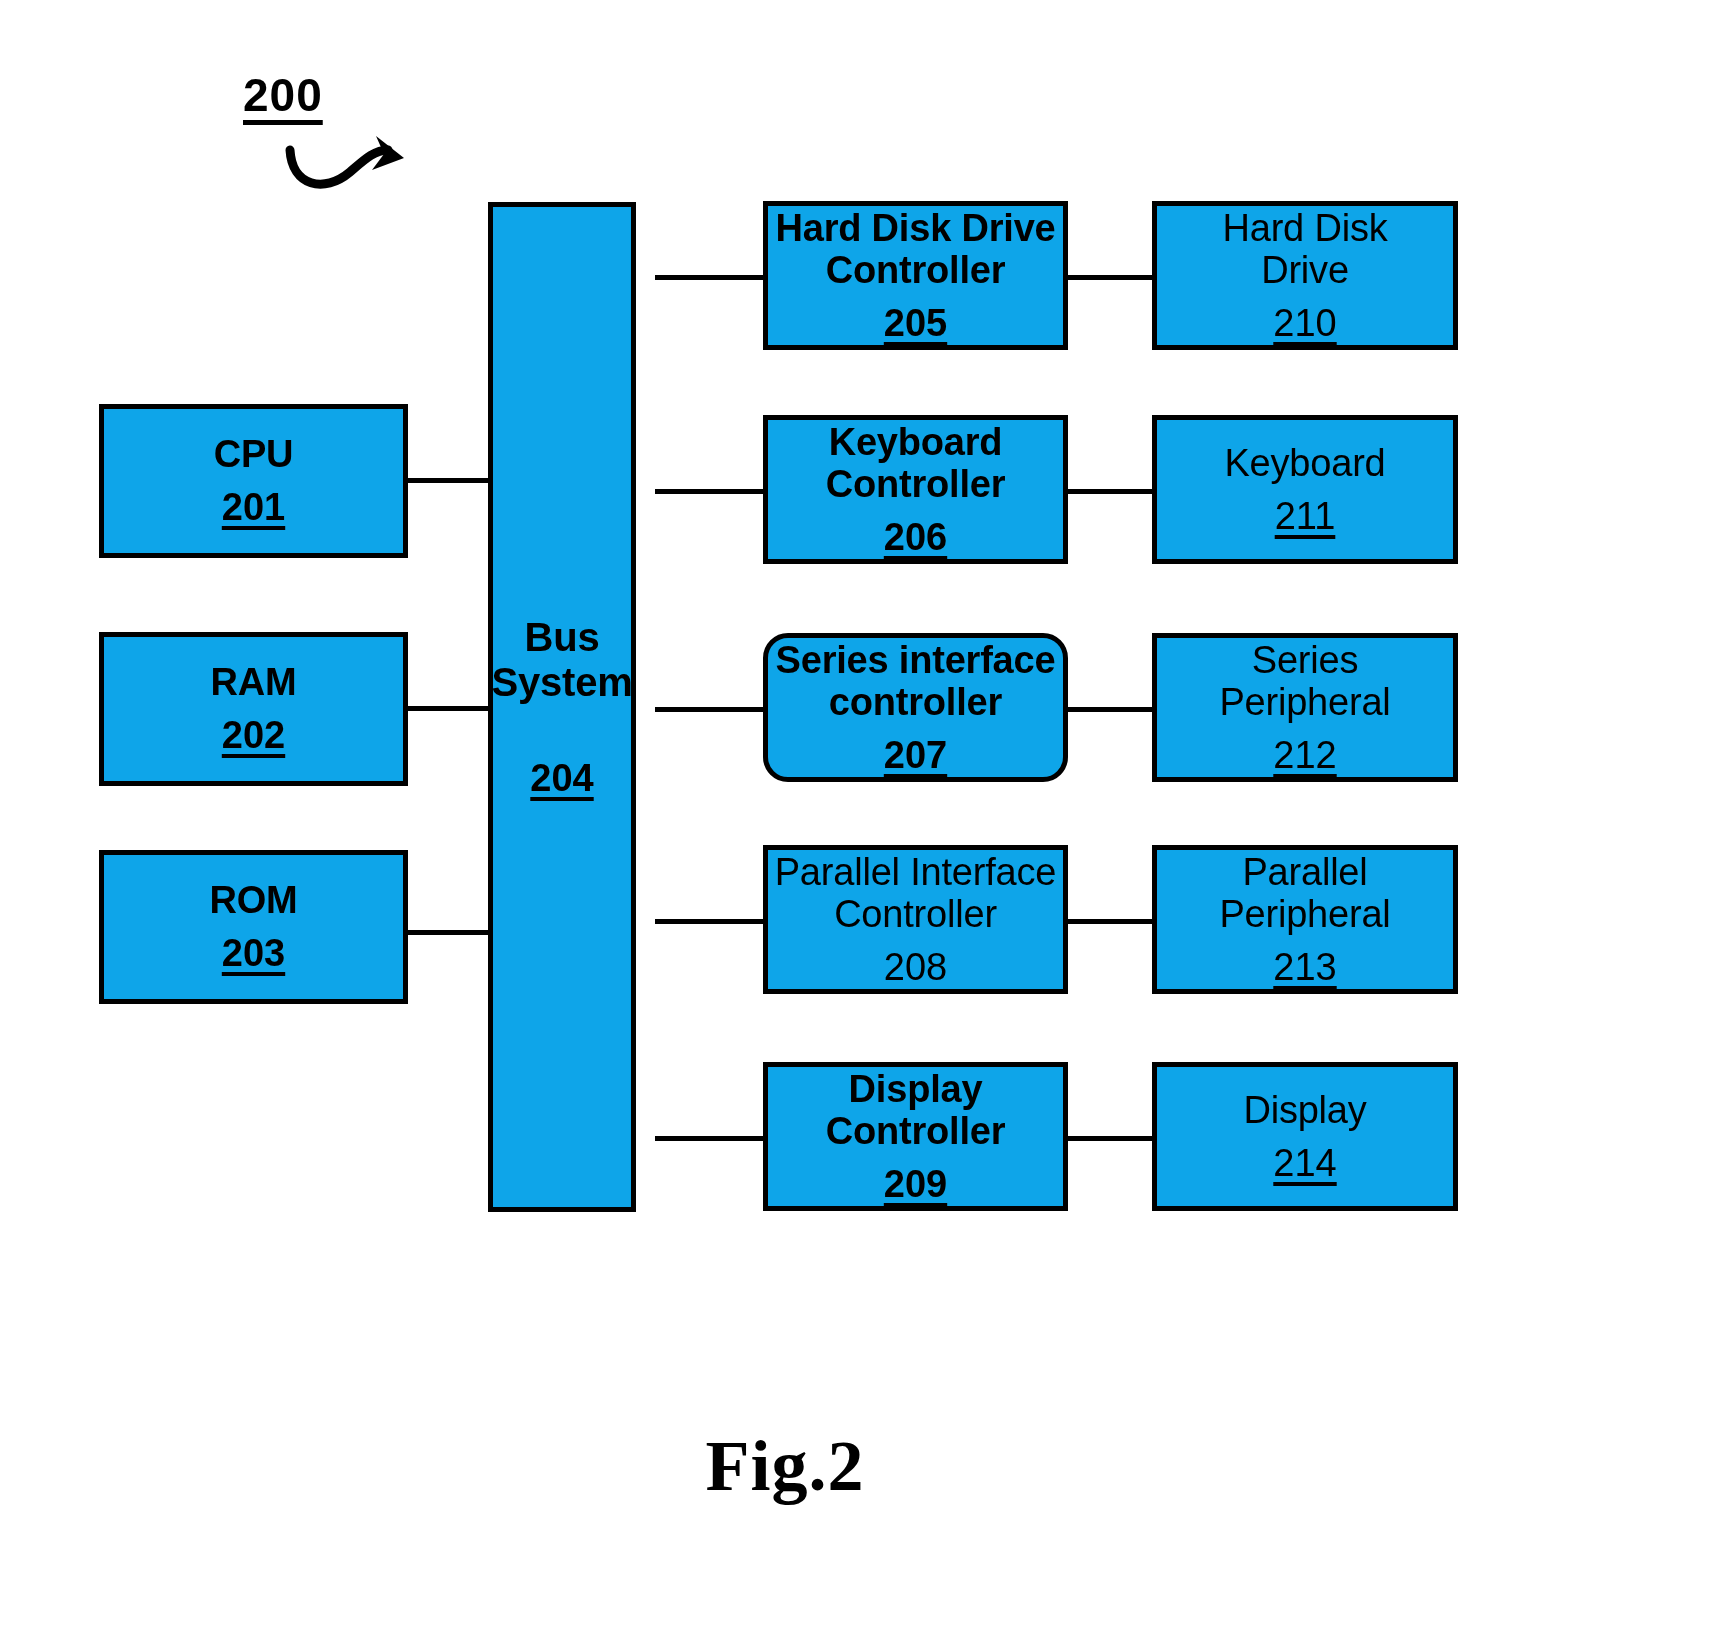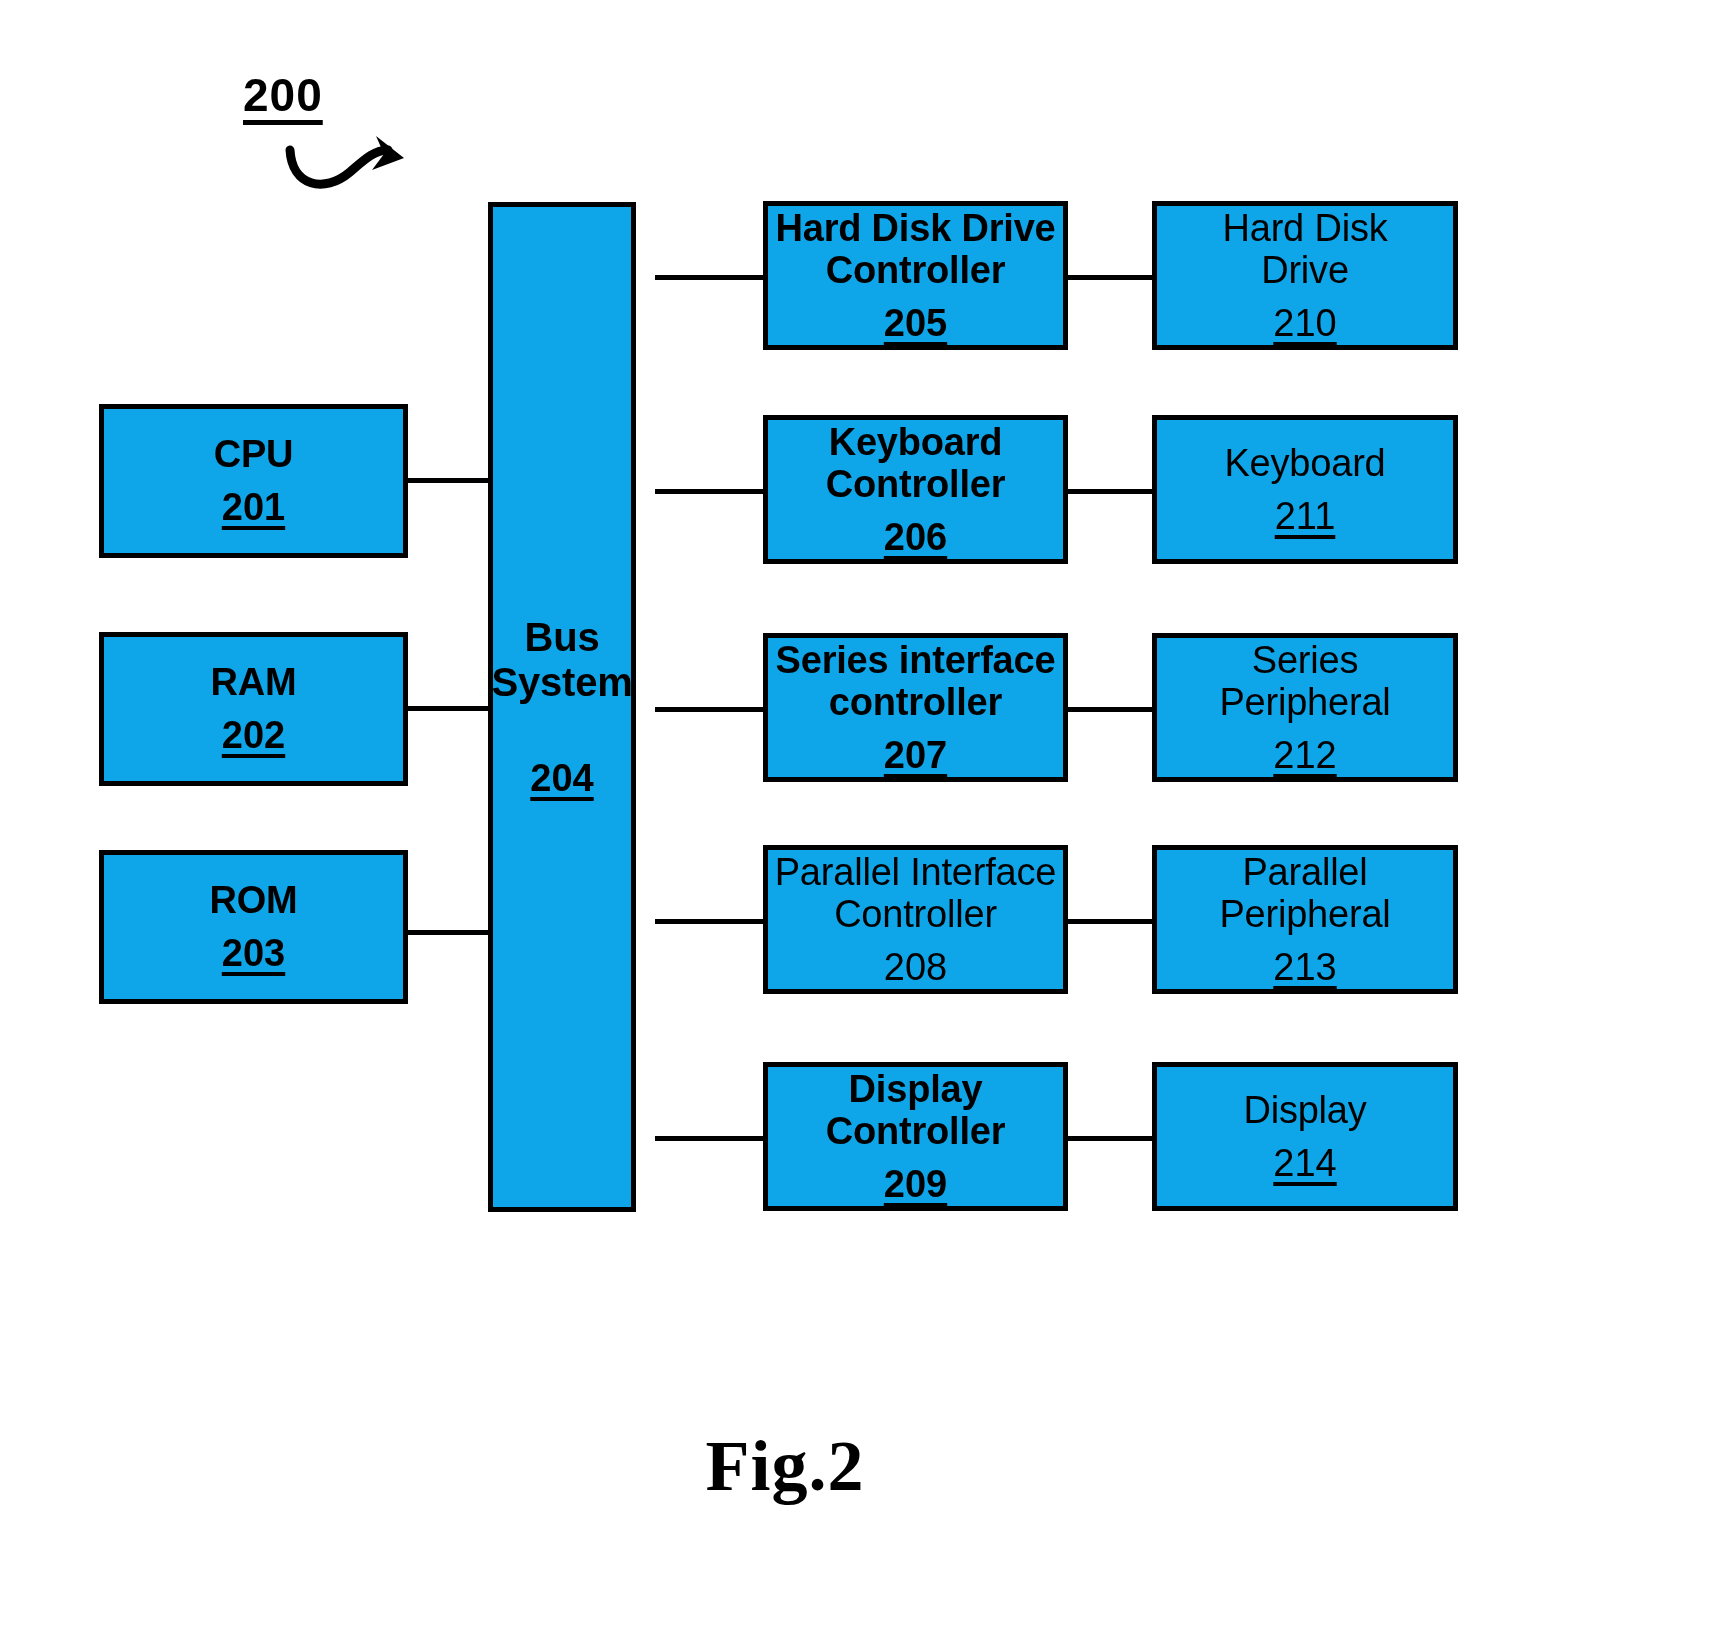--- a/index.html
+++ b/index.html
@@ -156,21 +156,21 @@
 Controller</div>
     <div class="refnum">205</div>
   </div>
 
   <div class="blk" id="keyboard-controller-block" style="left:763px; top:415px; width:305px; height:149px;">
     <div class="title">Keyboard
 Controller</div>
     <div class="refnum">206</div>
   </div>
 
-  <div class="blk" id="series-controller-block" style="left:763px; top:633px; width:305px; height:149px;">
+  <div class="blk" id="series-controller-block" style="left:763px; top:633px; width:305px; height:149px;border-radius:25px;">
     <div class="title">Series interface
 controller</div>
     <div class="refnum">207</div>
   </div>
 
   <div class="blk" id="parallel-controller-block" style="left:763px; top:845px; width:305px; height:149px;">
     <div class="title light">Parallel Interface
 Controller</div>
     <div class="refnum light noline">208</div>
   </div>

